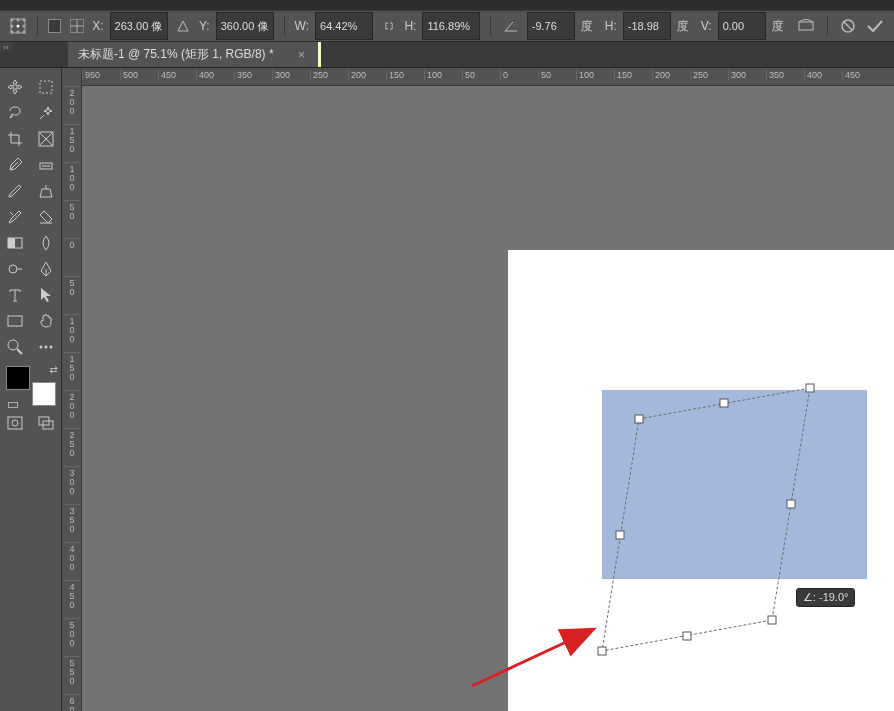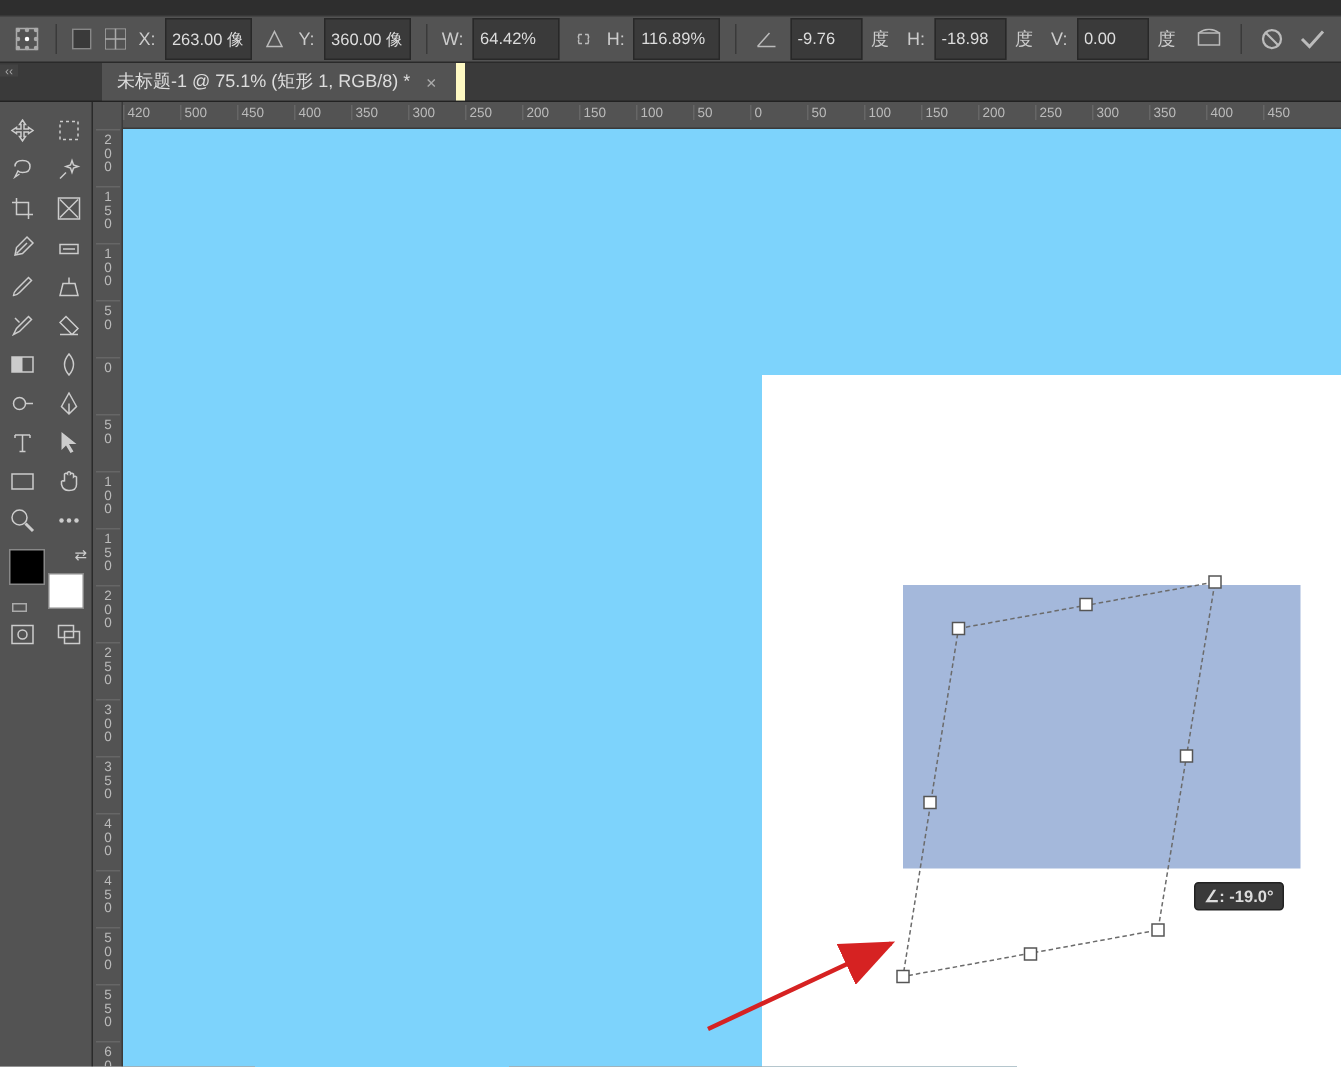--- a/index.html
+++ b/index.html
@@ -95,24 +95,24 @@
   border-bottom: 1px solid #222;
   display: flex;
   align-items: stretch;
   padding-left: 68px;
 }
 .tab {
   background: #535353;
   padding: 0 10px;
   display: flex;
   align-items: center;
-  gap: 8px;
+  gap: 22px;
   font-size: 12px;
   color: #ddd;
-  border-right: 6px solid #fef9c3;
+  border-right: 3px solid #fef9c3;
 }
 .tab-close { color: #aaa; width: 12px; text-align: center; }
 
 .main {
   display: flex;
   height: calc(100% - 68px);
 }
 
 .tools {
   width: 62px;
@@ -213,23 +213,22 @@
   top: 2px;
   border-left: 1px solid #666;
   padding-left: 2px;
 }
 .viewport {
   position: absolute;
   top: 18px;
   left: 20px;
   right: 0;
   bottom: 0;
-  background: #7dd3fc;
+  background: #737373;
   overflow: hidden;
-  font-weight: bold;
 }
 .page {
   position: absolute;
   background: #fff;
 }
 .rect-shape {
   position: absolute;
   background: #a4b8db;
 }
 .transform-tooltip {
@@ -511,21 +510,21 @@
         <div class="tick" style="top: 360px;">2<br>5<br>0</div>
         <div class="tick" style="top: 398px;">3<br>0<br>0</div>
         <div class="tick" style="top: 436px;">3<br>5<br>0</div>
         <div class="tick" style="top: 474px;">4<br>0<br>0</div>
         <div class="tick" style="top: 512px;">4<br>5<br>0</div>
         <div class="tick" style="top: 550px;">5<br>0<br>0</div>
         <div class="tick" style="top: 588px;">5<br>5<br>0</div>
         <div class="tick" style="top: 626px;">6<br>0<br>0</div>
       </div>
     <div class="horiz-ruler" id="hruler">
-        <div class="htick" style="left: 0px;">420</div>
+        <div class="htick" style="left: 0px;">950</div>
         <div class="htick" style="left: 38px;">500</div>
         <div class="htick" style="left: 76px;">450</div>
         <div class="htick" style="left: 114px;">400</div>
         <div class="htick" style="left: 152px;">350</div>
         <div class="htick" style="left: 190px;">300</div>
         <div class="htick" style="left: 228px;">250</div>
         <div class="htick" style="left: 266px;">200</div>
         <div class="htick" style="left: 304px;">150</div>
         <div class="htick" style="left: 342px;">100</div>
         <div class="htick" style="left: 380px;">50</div>

